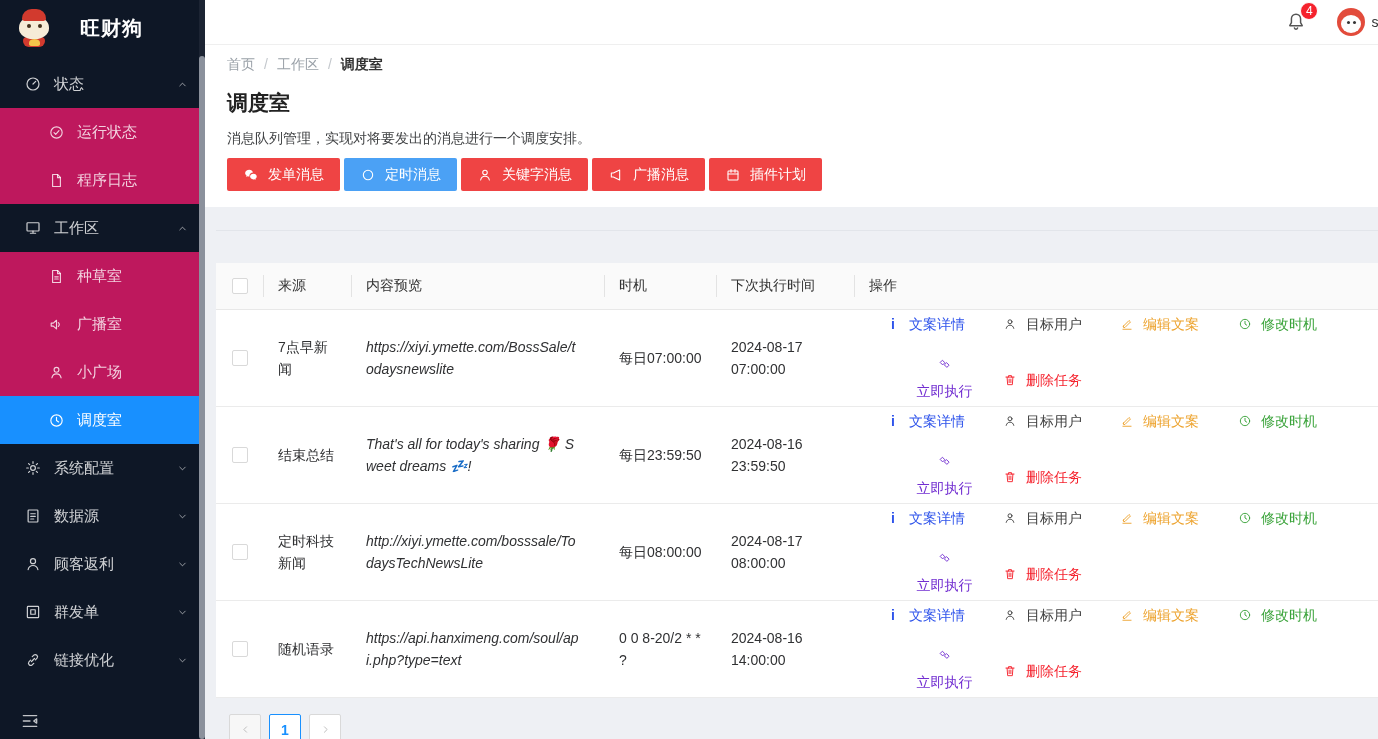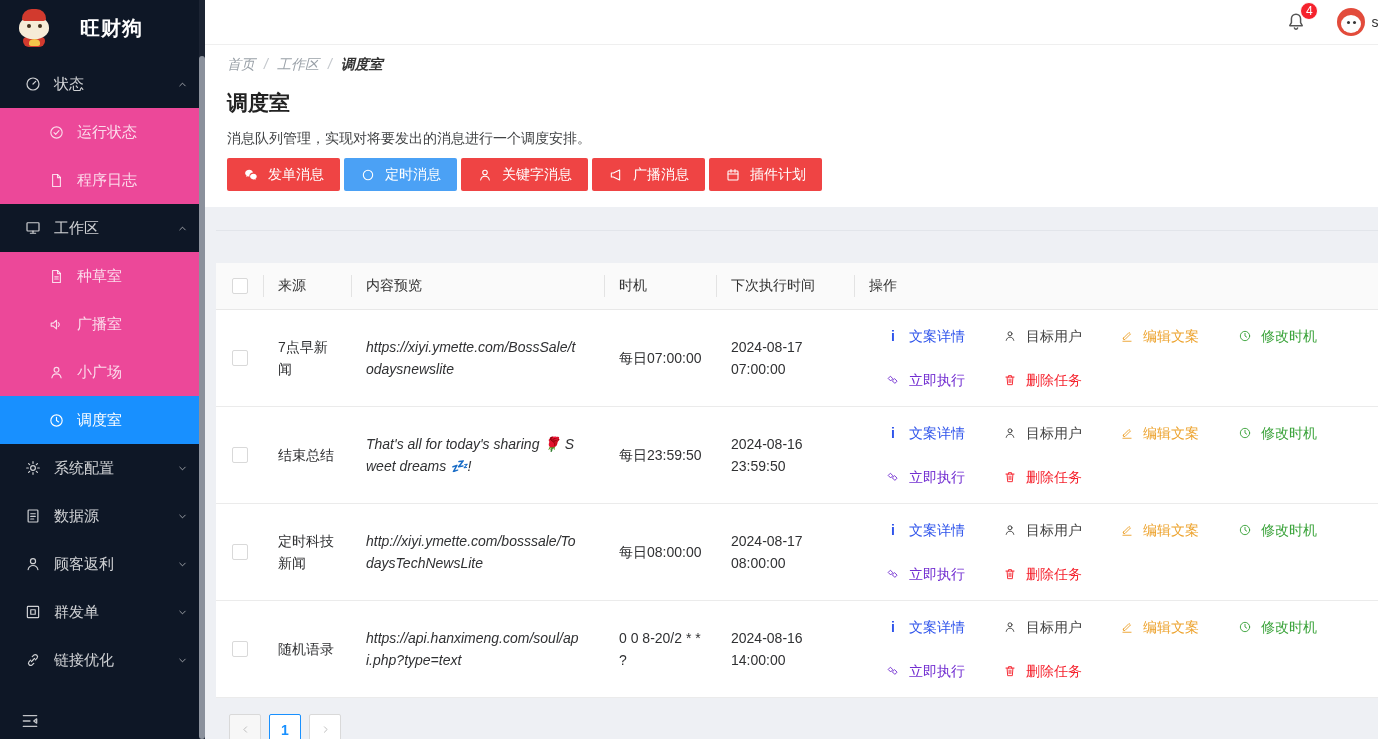--- a/index.html
+++ b/index.html
@@ -30,21 +30,21 @@
   .m-gold { position:absolute; left:13px; bottom:1px; width:11px; height:7px; background:#f3c54a;
             border-radius:50% 50% 30% 30%; }
   .app-name { color:#ffffff; font-size:20px; font-weight:bold; letter-spacing:1px; }
 
   .menu { margin-top:4px; }
   .m-item { height:48px; display:flex; align-items:center; padding:0 16px 0 24px;
             color:rgba(255,255,255,0.80); font-size:15px; cursor:pointer; }
   .m-item .mi { width:18px; height:18px; margin-right:12px; flex:none; }
   .m-item .lbl { flex:1; }
   .m-item .chev { width:13px; height:13px; color:rgba(255,255,255,0.65); flex:none; }
-  .submenu { background:#ec4899; }
+  .submenu { background:#be185d; }
   .m-sub { height:48px; display:flex; align-items:center; padding-left:48px;
            color:rgba(255,255,255,0.80); font-size:15px; cursor:pointer; }
   .m-sub .mi { width:17px; height:17px; margin-right:12px; flex:none; }
   .m-sub.active { background:#1890ff; color:#ffffff; width:199px; }
   .fold-btn { position:absolute; left:20px; bottom:8px; width:20px; height:20px;
               color:rgba(255,255,255,0.75); cursor:pointer; }
 
   
   .topbar { position:absolute; left:205px; top:0; right:0; height:45px; background:#ffffff;
             border-bottom:1px solid #efefef; z-index:5; }
@@ -59,21 +59,21 @@
             overflow:hidden; margin-right:6px; cursor:pointer; flex:none; }
   .avatar::before { content:""; position:absolute; left:4px; top:7px; width:20px; height:18px;
             background:#fdfdfd; border-radius:50%; }
   .avatar::after { content:""; position:absolute; left:10px; top:13px; width:3px; height:3px;
             border-radius:50%; background:#333; box-shadow:6px 0 0 #333; }
   .username { font-size:14px; color:#333; white-space:nowrap; cursor:pointer; }
 
   
   .content { position:absolute; left:205px; top:45px; right:0; bottom:0; }
   .page-head { background:#ffffff; padding:11px 22px 16px; }
-  .breadcrumb { display:flex; gap:9px; font-size:14px; color:#9aa1a8;font-style:italic; }
+  .breadcrumb { display:flex; gap:9px; font-size:14px; color:#9aa1a8; }
   .bc-link { cursor:pointer; }
   .bc-sep { color:#c3c7cc; }
   .bc-current { color:#333; font-weight:bold; }
   .page-title { margin-top:15px; font-size:21px; font-weight:bold; color:#222; }
   .page-desc { margin-top:13px; font-size:14px; color:#404244; }
   .btn-row { margin-top:10px; display:flex; gap:4px; }
   .btn { height:33px; padding:0 16px; border:none; border-radius:2px; background:#ef4444;
          color:#fff; font-size:14px; display:flex; align-items:center; gap:9px; cursor:pointer; }
   .btn.light { background:#4ba1f5; }
   .btn .bi { width:16px; height:16px; }
@@ -96,21 +96,21 @@
   .checkbox { width:16px; height:16px; border:1px solid #d9d9d9; border-radius:2px;
               background:#fff; margin:0 auto; cursor:pointer; }
   td.prev { word-break:break-all; padding-right:26px;font-style:italic; }
   .act-grid { display:grid; grid-template-columns:117px 117px 118px 140px; row-gap:22px;
               padding-left:17px; align-items:center; }
   .act { display:flex; align-items:center; gap:9px; cursor:pointer; white-space:nowrap; }
   .act .ai { width:14px; height:14px; flex:none; }
   .ai-info { width:14px; text-align:center; font-weight:bold; font-size:14px; font-style:normal; }
   .ai-info::before { content:"i"; }
   .c-blue { color:#2f54eb; } .c-gray { color:#404040; } .c-orange { color:#eda32e; }
-  .c-green { color:#3aa33a; } .c-purple { color:#722ed1; } .c-red { color:#f5222d; }
+  .c-green { color:#3aa33a; } .c-purple { color:#722ed1;flex-direction:column; } .c-red { color:#f5222d; }
 
   .pagination { display:flex; gap:8px; margin:16px 0 0 24px; }
   .pg { width:32px; height:32px; border:1px solid #d9d9d9; border-radius:2px; background:#fff;
         display:flex; align-items:center; justify-content:center; color:#b5b5b5; cursor:pointer; }
   .pg .pgi { width:13px; height:13px; }
   .pg.disabled { background:#f7f7f7; }
   .pg.active { border-color:#1890ff; color:#1890ff; font-weight:bold; font-size:14px; }
 </style>
 </head>
 <body>

